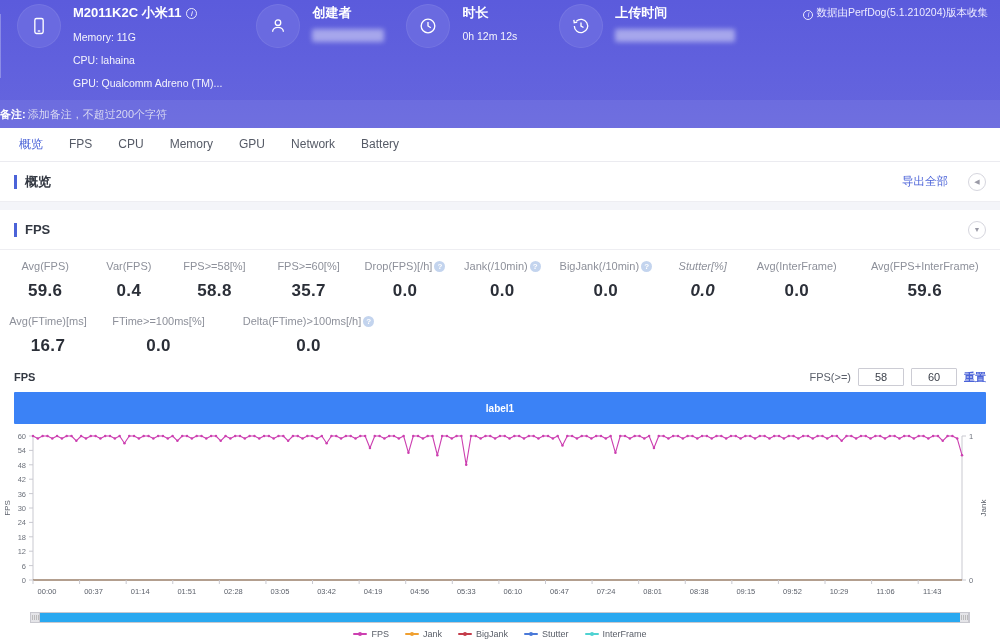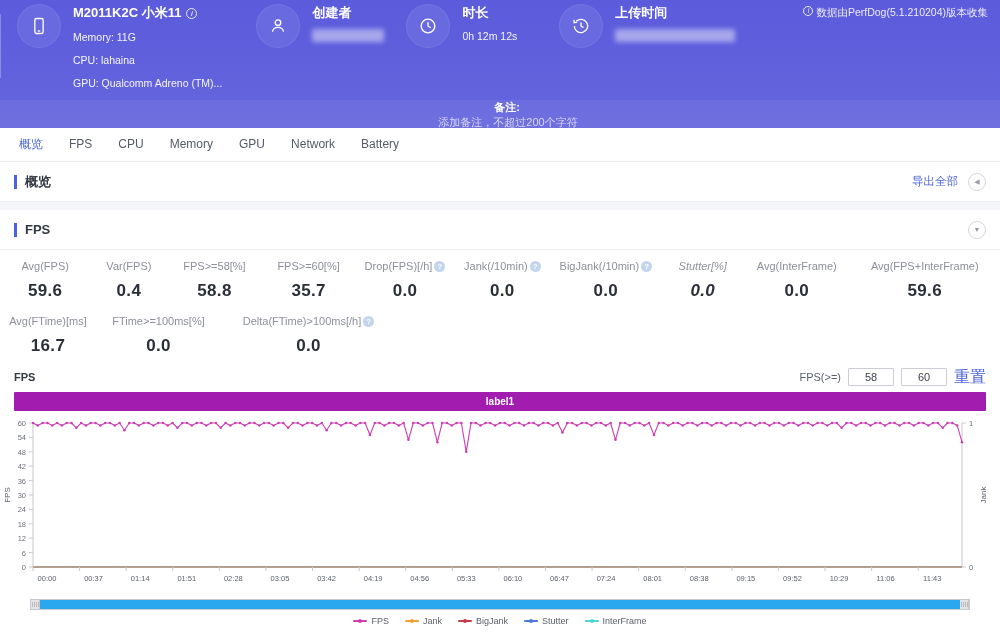--- a/index.html
+++ b/index.html
@@ -78,33 +78,32 @@
     font-size: 8px; line-height: 9px; text-align: center;
     font-style: italic; font-weight: normal; margin-left: 5px;
   }
   .info-line { font-size: 10.5px; line-height: 15px; margin-top: 8px; color: #f4f4fc; }
   .blur-bar { margin-top: 7px; height: 13px; border-radius: 2px;
     background: rgba(255,255,255,.45); filter: blur(2.5px); }
 
   .perfdog-note {
     position: absolute; right: 12px; top: 6px;
     font-size: 10.5px; color: #eceaff;
-    display: flex; align-items: flex-start; gap: 3px;
+    display: flex; align-items: flex-end; gap: 3px;
   }
   .note-i {
     width: 10px; height: 10px; border-radius: 50%;
     border: 1px solid #eceaff; font-size: 7px; line-height: 8px;
     text-align: center; font-style: italic;
   }
 
   .remark-bar {
     height: 28px; display: flex; align-items: center;
-    padding-left: 14px; font-size: 11px;
+    font-size: 11px;
     background: rgba(255,255,255,.06);
-    flex-direction: column;
   }
   .remark-label { font-weight: bold; color: #ffffff; }
   .remark-place { color: #d8d8f2; margin-left: 2px; }
 
   
   .tabs {
     height: 34px; display: flex; align-items: center;
     padding-left: 8px; background: #fff;
     border-bottom: 1px solid #ebebf0; gap: 4px;
   }
@@ -118,21 +117,21 @@
   .panel { background: #fff; }
   .sec-head {
     height: 40px; display: flex; align-items: center;
     padding: 0 14px; border-bottom: 1px solid #eeeef2;
     position: relative;
   }
   .sec-title {
     font-size: 13px; font-weight: bold; color: #333842;
     border-left: 3px solid #4b63d8; padding-left: 8px; line-height: 14px;
   }
-  .sec-right { margin-left: auto; display: flex; align-items: center; gap: 10px; }
+  .sec-right { margin-left: auto; display: flex; align-items: center; gap: 20px; }
   .link { font-size: 11.5px; color: #4b63d8; cursor: pointer; }
   .round-btn {
     width: 18px; height: 18px; border-radius: 50%;
     border: 1px solid #d6d6de; background: #fff;
     display: flex; align-items: center; justify-content: center;
     font-size: 7px; color: #9a9aa6; cursor: pointer;
   }
   .gap-strip { height: 8px; background: #f4f5f9; }
 
   
@@ -160,25 +159,25 @@
     padding: 0 14px; margin-top: 4px;
   }
   .chart-name { font-size: 11px; font-weight: bold; color: #333842; }
   .chart-ctrl { margin-left: auto; display: flex; align-items: center; gap: 7px; }
   .ctrl-label { font-size: 11px; color: #5a5f6a; }
   .num-input {
     width: 46px; height: 18px; border: 1px solid #ccccd4; background: #fff;
     font-size: 11px; color: #3a3f49; text-align: center;
     font-family: "Liberation Sans", sans-serif; border-radius: 1px;
   }
-  .reset-link { font-size: 16px; color: #4b63d8; font-weight: normal; cursor: pointer; }
+  .reset-link { font-size: 11px; color: #4b63d8; font-weight: bold; cursor: pointer; }
 
   .label-band {
-    margin: 2px 14px 0 14px; height: 19px;
-    background: #a21caf; border-radius: 1px;
+    margin: 2px 14px 0 14px; height: 32px;
+    background: #3b82f6; border-radius: 1px;
     display: flex; align-items: center; justify-content: center;
     color: #fff; font-size: 10px; font-weight: bold;
   }
 
   .plot-area { position: relative; height: 180px; margin: 6px 0 0 0; }
   .plot-svg { display: block; }
 
   .hscroll {
     margin: 2px 30px 0 30px; height: 11px;
     border: 1px solid #c8c8cf; background: #f1f1f4;

